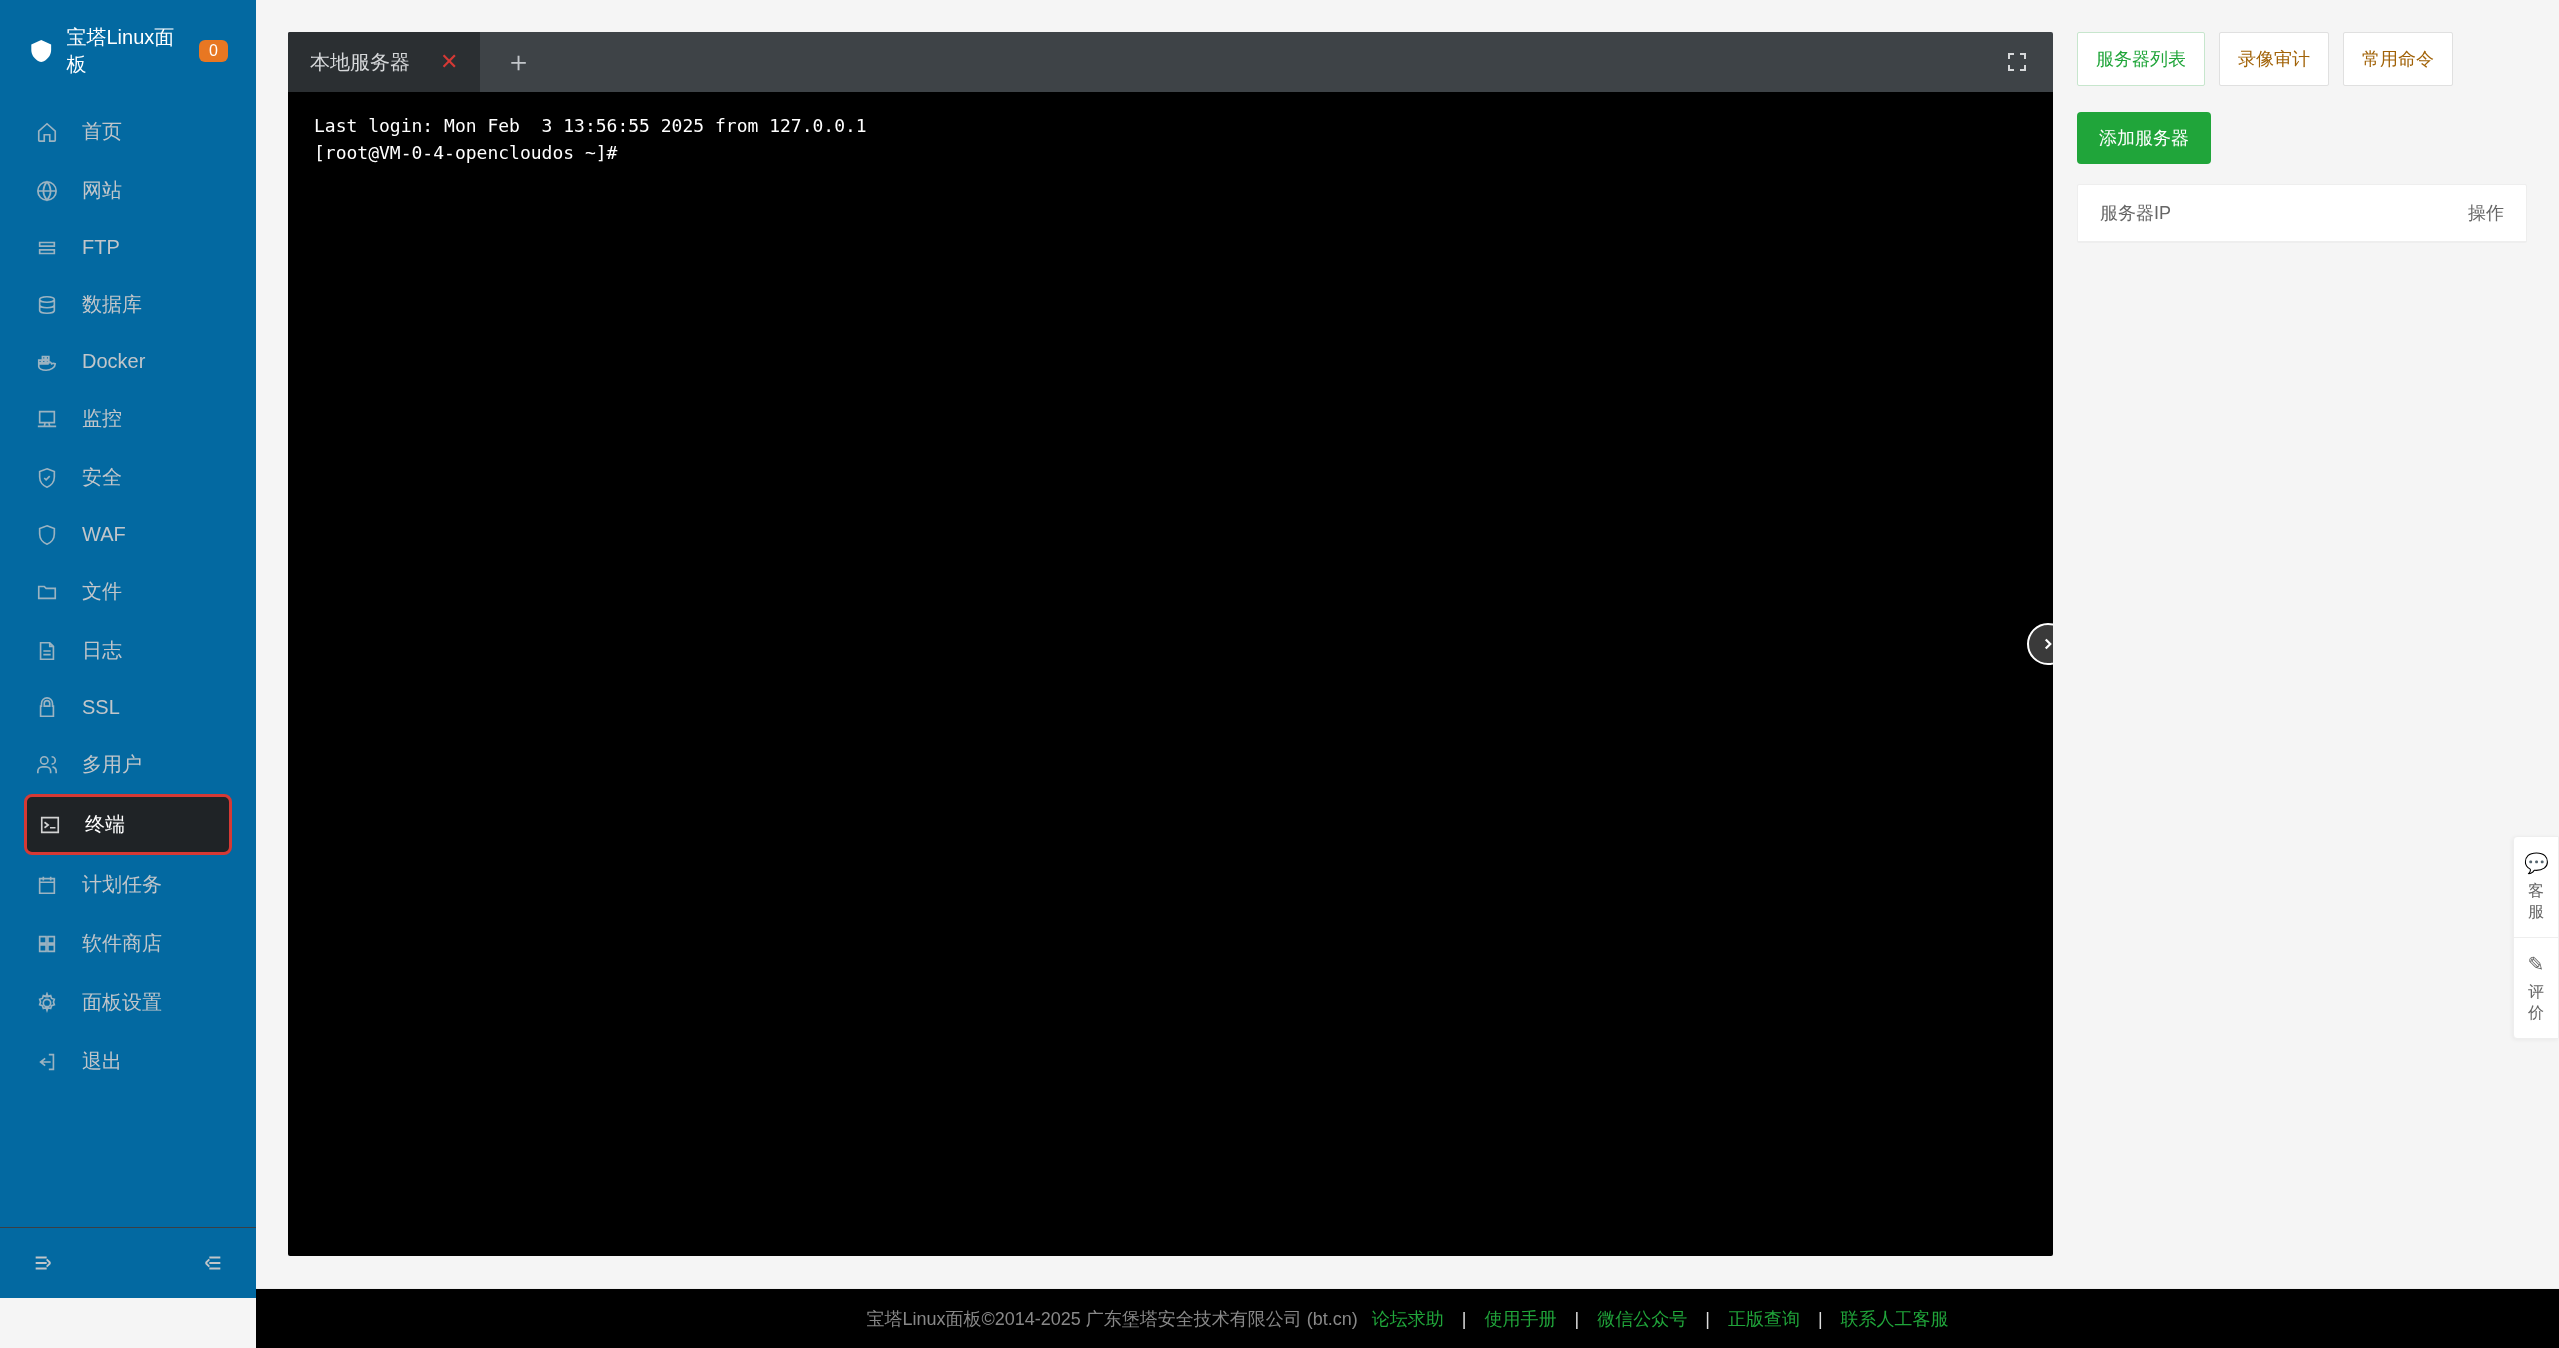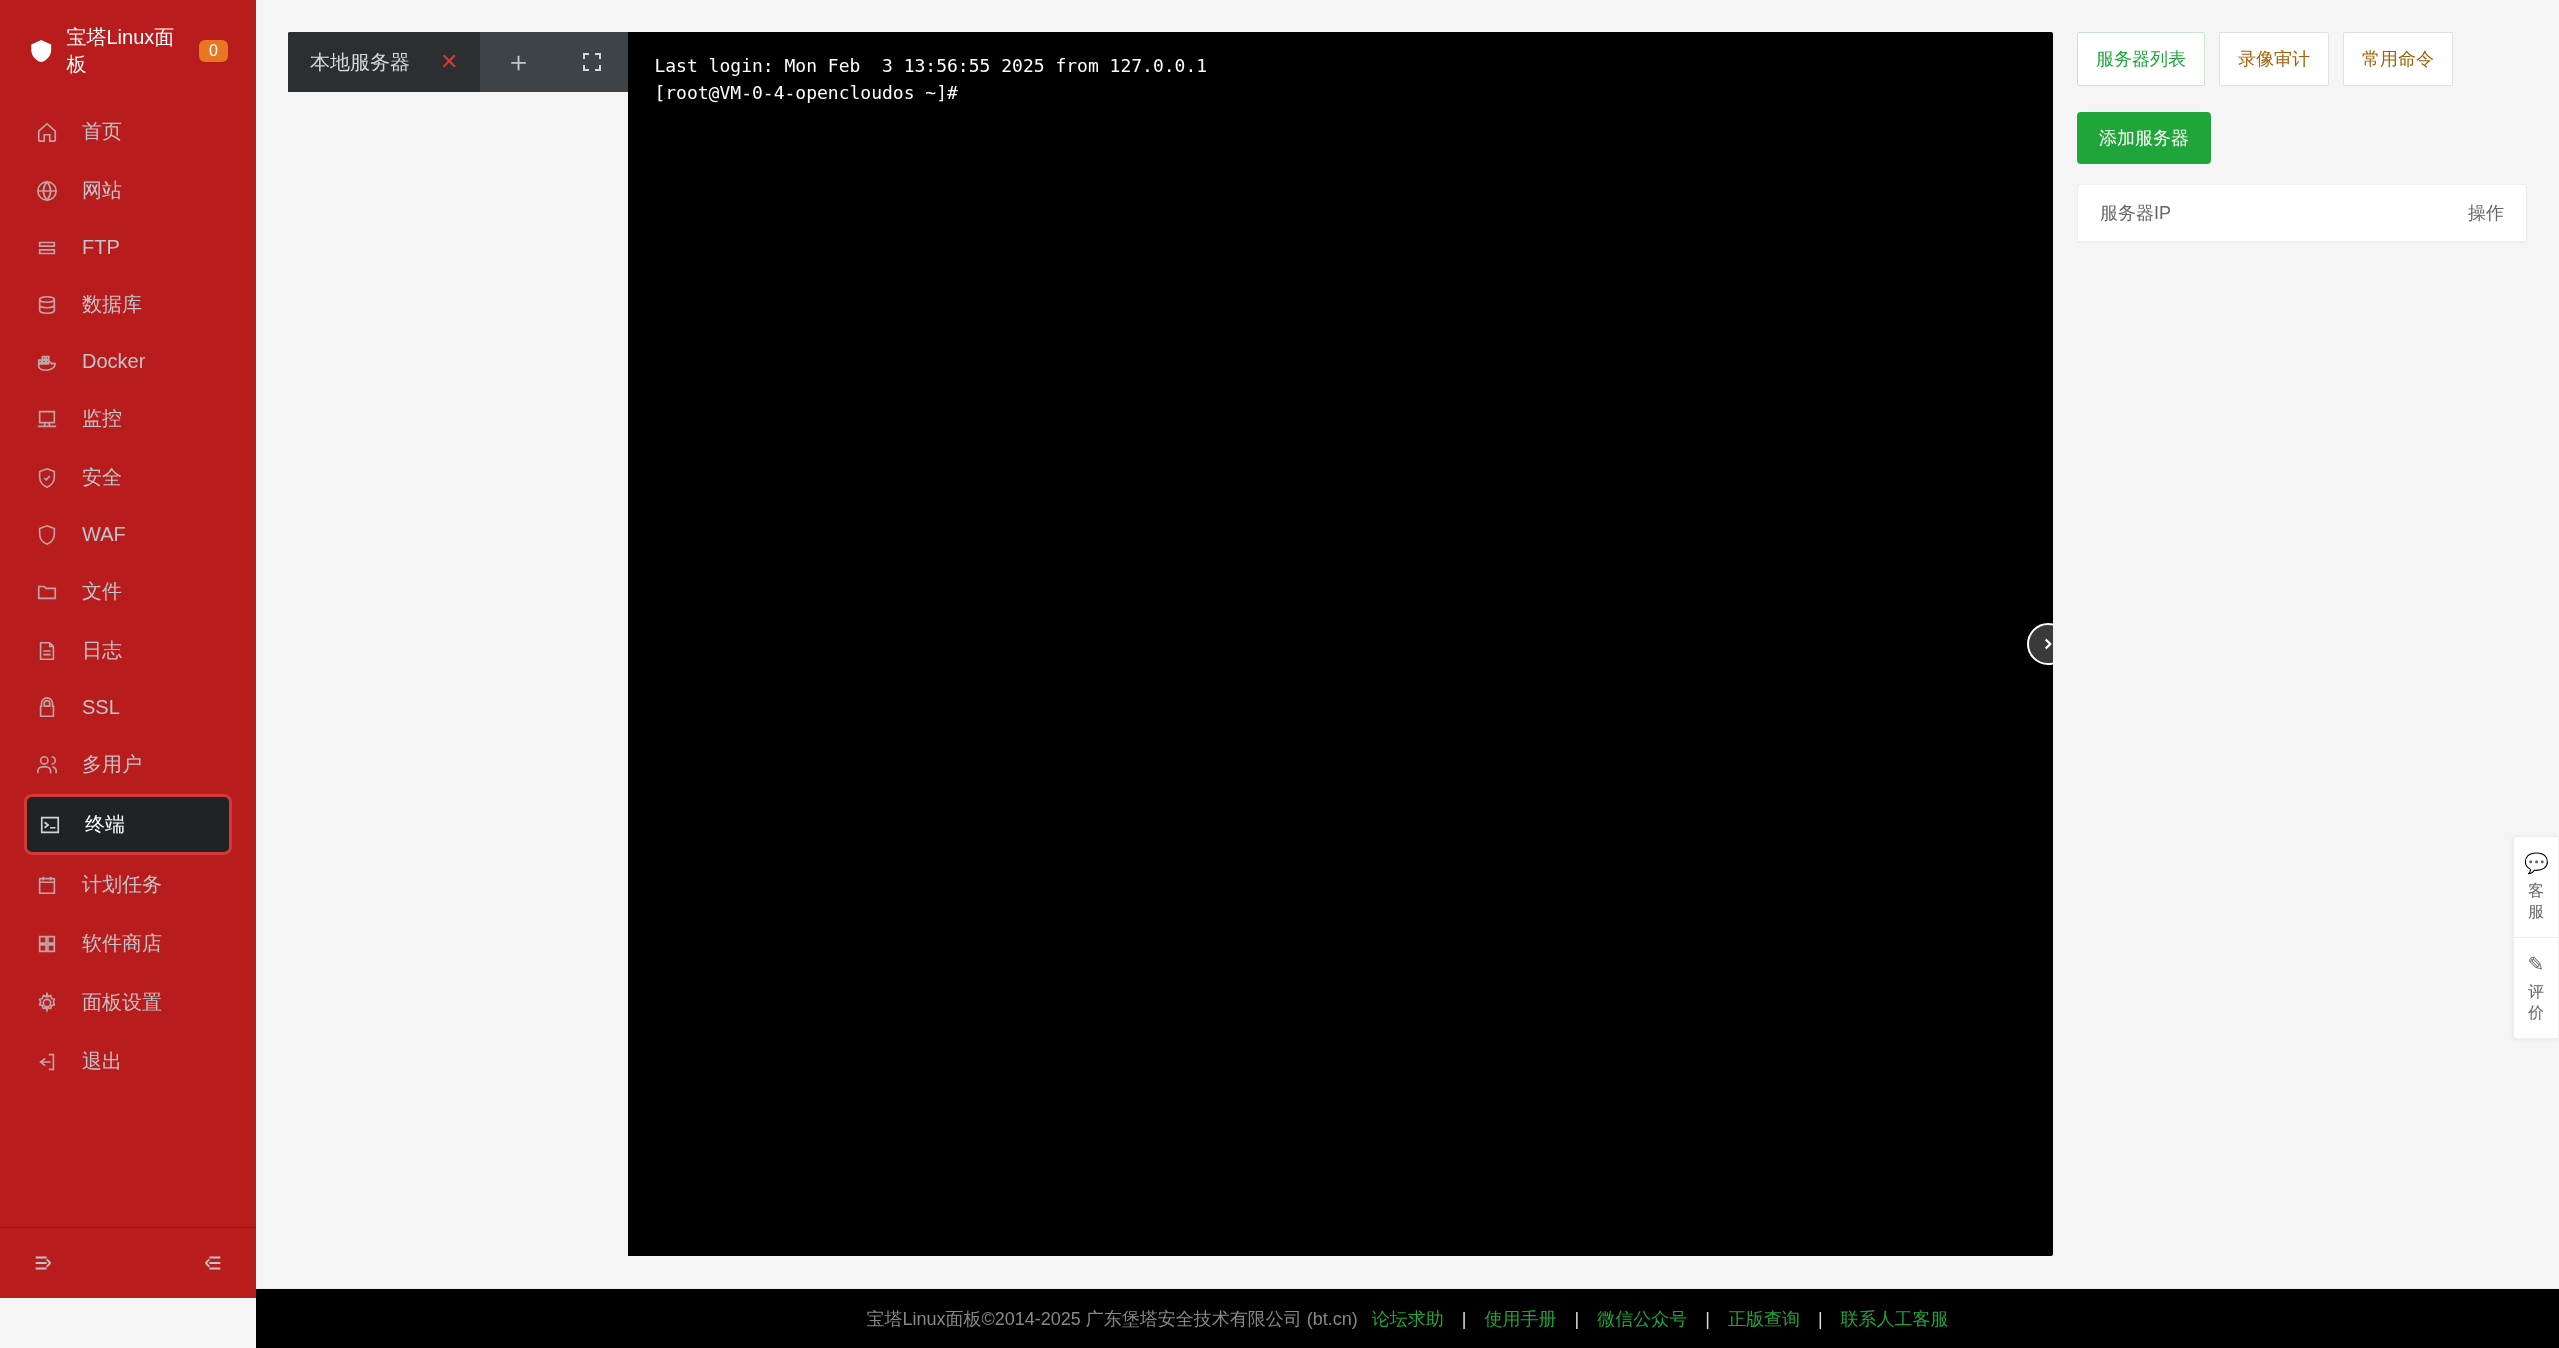--- a/index.html
+++ b/index.html
@@ -1,31 +1,31 @@
 <!DOCTYPE html>
 <html><head>
 <meta charset="utf-8">
 <style>
 * { margin: 0; padding: 0; box-sizing: border-box; }
 body { font-family: "Microsoft YaHei", Arial, sans-serif; background: #f5f5f5; overflow: hidden; width: 2559px; height: 1348px; position: relative; }
 
-.sidebar { position: absolute; left: 0; top: 0; width: 256px; height: calc(100% - 50px); background: #b91c1c; color: #c2c6ca; display: flex; flex-direction: column; }
+.sidebar { position: absolute; left: 0; top: 0; width: 256px; height: calc(100% - 50px); background: #0369a1; color: #c2c6ca; display: flex; flex-direction: column; }
 .sidebar-header { display: flex; align-items: center; padding: 24px 28px; gap: 12px; }
 .sidebar-header .logo-icon { width: 28px; height: 28px; color: #fff; }
 .sidebar-header .title { font-size: 20px; color: #fff; font-weight: 500; }
 .sidebar-header .badge { background: #e87722; color: #fff; font-size: 16px; padding: 2px 10px; border-radius: 6px; margin-left: auto; }
 .nav { flex: 1; }
 .nav-item { display: flex; align-items: center; padding: 16px 36px; gap: 24px; cursor: pointer; font-size: 20px; color: #c2c6ca; }
 .nav-item.active { background: #1f2326; color: #fff; border: 3px solid #d53935; border-radius: 8px; margin: 0 24px; padding: 14px 12px; }
 .nav-item .nav-icon { width: 22px; height: 22px; opacity: .8; flex: 0 0 22px; }
 .sidebar-footer { display: flex; justify-content: space-between; padding: 24px 32px; border-top: 1px solid #3b3f43; }
 .sidebar-footer .collapse-icon { width: 22px; height: 22px; color: #c2c6ca; cursor: pointer; }
 
 .main { position: absolute; left: 256px; top: 0; right: 0; height: calc(100% - 60px); padding: 32px; display: flex; gap: 24px; }
-.terminal-panel { flex: 1; display: flex; min-width: 0; border-radius: 2px; overflow: hidden; position: relative; }
+.terminal-panel { flex: 1; display: flex; flex-direction: column; min-width: 0; border-radius: 2px; overflow: hidden; position: relative; }
 .terminal-tabs { background: #3e4347; display: flex; align-items: center; height: 60px; }
 .terminal-tab { display: flex; align-items: center; padding: 0 22px; height: 100%; gap: 30px; font-size: 20px; color: #d6d8da; background: #2b2f32; }
 .terminal-tab .close-icon { color: #d53935; font-size: 22px; cursor: pointer; }
 .terminal-add { padding: 0 24px; color: #c2c6ca; font-size: 28px; cursor: pointer; }
 .terminal-fullscreen { margin-left: auto; padding: 0 24px; color: #d6d8da; cursor: pointer; }
 .terminal-body { flex: 1; background: #000; color: #fff; font-family: Consolas, monospace; font-size: 18px; line-height: 1.5; padding: 20px 26px; white-space: pre; overflow: auto; }
 .panel-toggle { position: absolute; right: -16px; top: 50%; transform: translateY(-50%); width: 42px; height: 42px; background: #3a3a3a; border-radius: 50%; border: 2px solid #fff; display: flex; align-items: center; justify-content: center; color: #fff; cursor: pointer; box-shadow: 0 2px 6px rgba(0,0,0,.3); z-index: 2; }
 
 .side-panel { width: 450px; display: flex; flex-direction: column; }
 .panel-tabs { display: flex; gap: 14px; }

